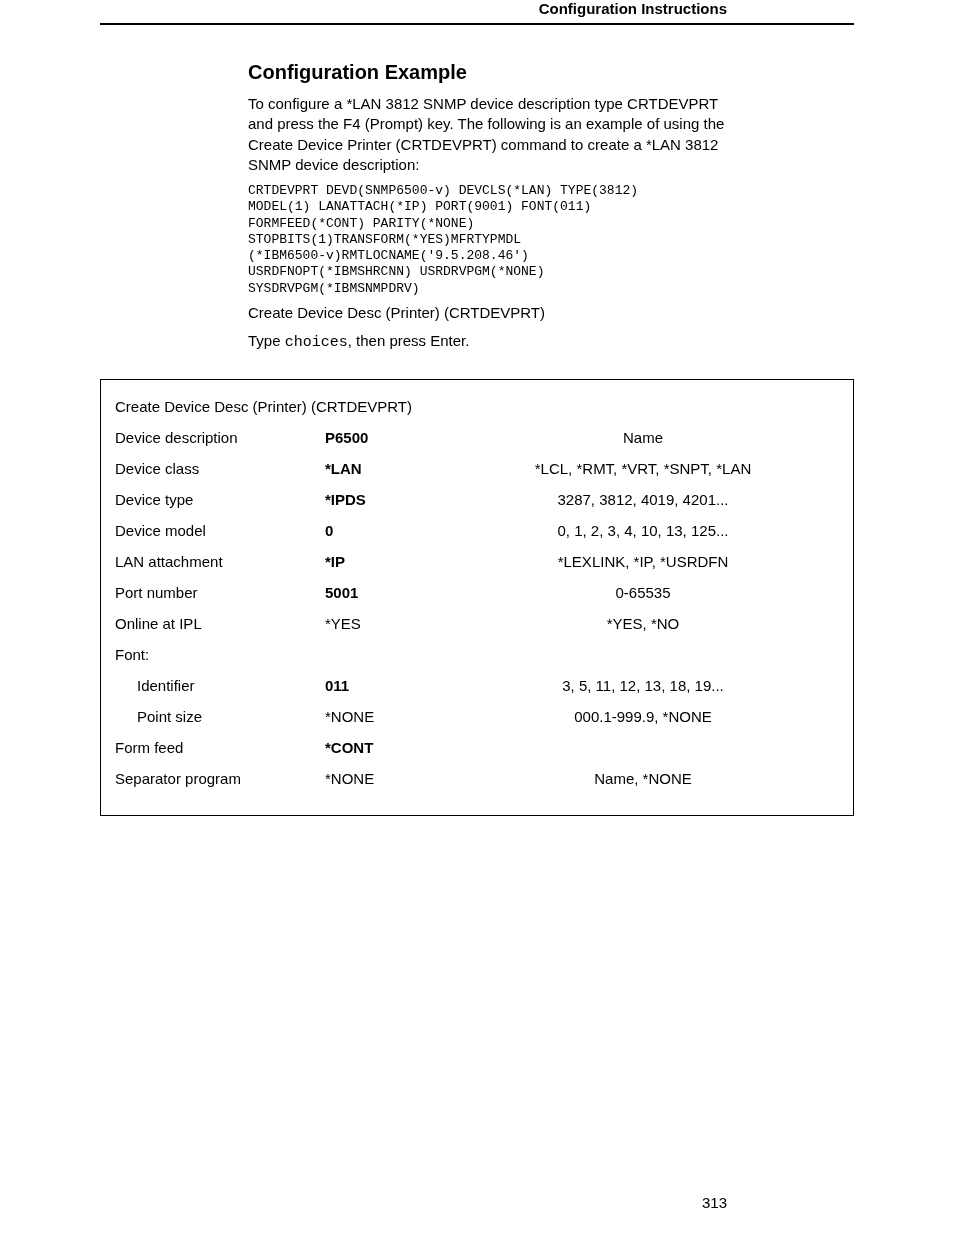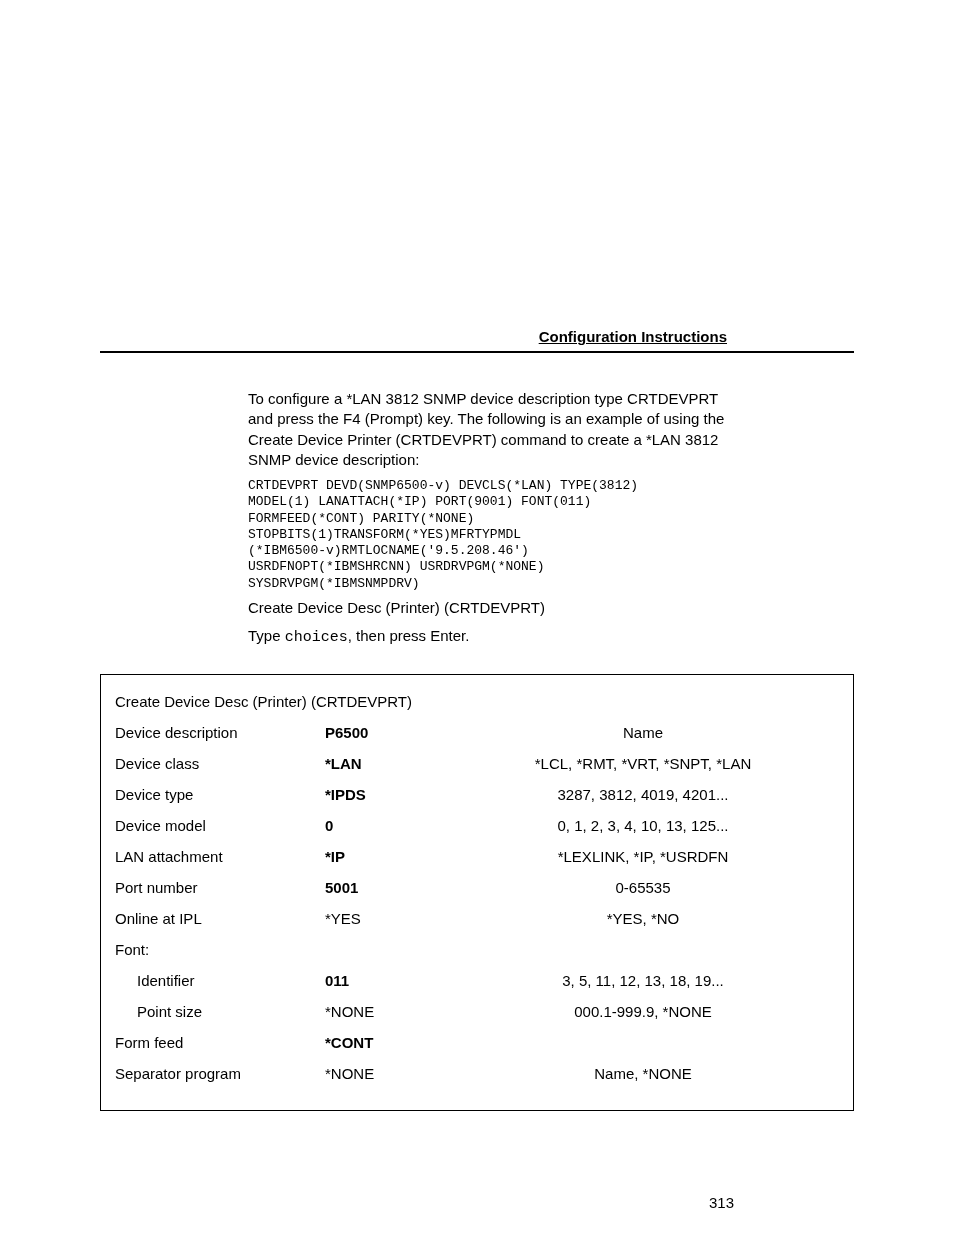--- a/index.html
+++ b/index.html
@@ -12,22 +12,20 @@
     color: #000;
   }
   .page {
     position: relative;
     box-sizing: border-box;
     width: 954px;
     height: 1235px;
     padding: 0;
   }
   .header-section {
-    padding-top: 328px;
-    text-decoration: underline;
   }
   .header-label {
     text-align: right;
     font-weight: bold;
     font-size: 15px;
     padding-right: 227px;
     padding-bottom: 6px;
   }
   .hr {
     margin: 0 100px 0 100px;
@@ -73,36 +71,37 @@
     font-size: 15px;
     margin-bottom: 14px;
   }
   .param-col1 { width: 210px; }
   .param-col1.indent { padding-left: 22px; box-sizing: border-box; }
   .param-col2 { width: 122px; font-weight: bold; }
   .param-col2.nonbold { font-weight: normal; }
   .param-col3 { flex: 1; text-align: center; }
   .page-num {
     position: absolute;
-    right: 220px;
+    right: 227px;
     bottom: 24px;
     font-size: 15px;
   }
 </style>
 </head>
 <body>
 
 <div class="page">
 
   <div class="header-section">
     <div class="header-label">Configuration Instructions</div>
     <div class="hr"></div>
   </div>
 
   <div class="content">
+    <div class="section-title">Configuration Example</div>
     <div class="body-text">To configure a *LAN 3812 SNMP device description type CRTDEVPRT and press the F4 (Prompt) key. The following is an example of using the Create Device Printer (CRTDEVPRT) command to create a *LAN 3812 SNMP device description:</div>
     <div class="code-block">CRTDEVPRT DEVD(SNMP6500-v) DEVCLS(*LAN) TYPE(3812)
 MODEL(1) LANATTACH(*IP) PORT(9001) FONT(011)
 FORMFEED(*CONT) PARITY(*NONE)
 STOPBITS(1)TRANSFORM(*YES)MFRTYPMDL
 (*IBM6500-v)RMTLOCNAME('9.5.208.46')
 USRDFNOPT(*IBMSHRCNN) USRDRVPGM(*NONE)
 SYSDRVPGM(*IBMSNMPDRV)</div>
     <div class="body-text">Create Device Desc (Printer) (CRTDEVPRT)</div>
     <div class="body-text">

